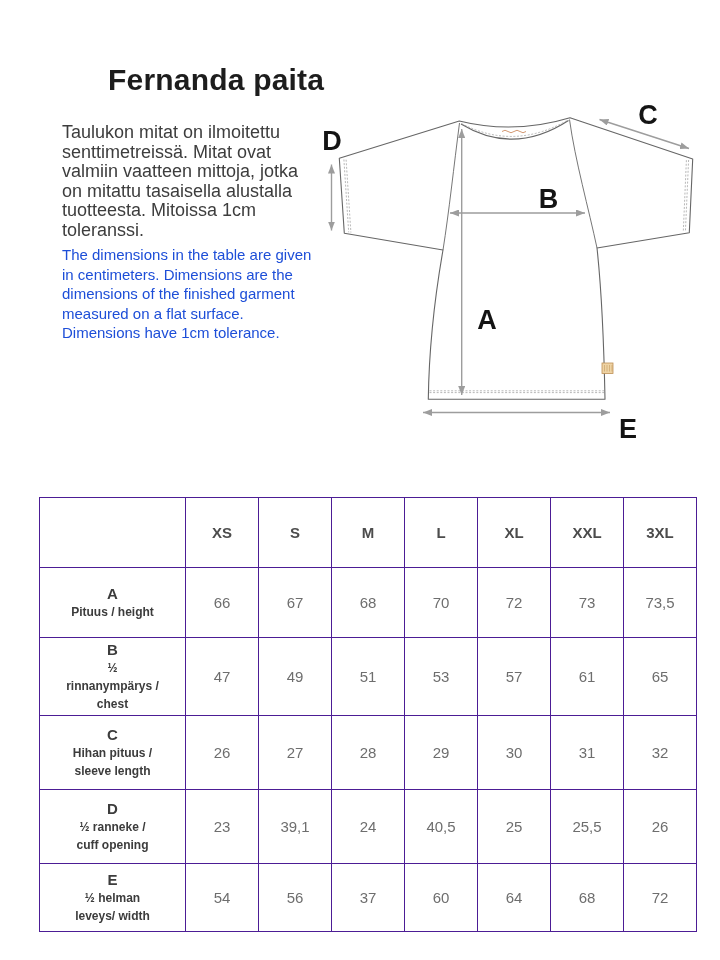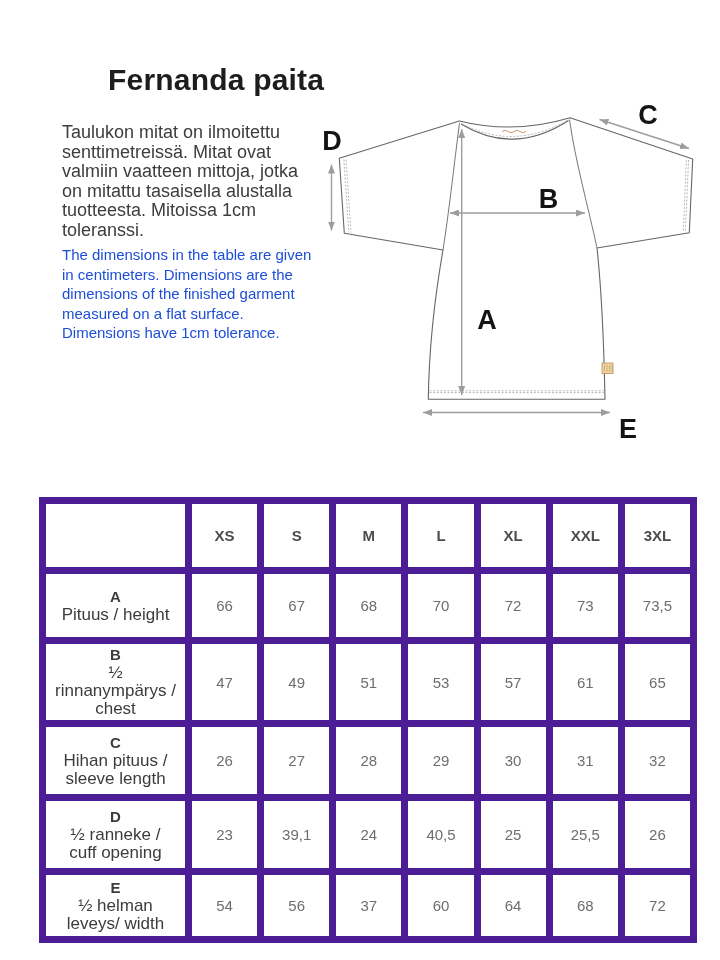--- a/index.html
+++ b/index.html
@@ -42,21 +42,21 @@
     width: 400px; height: 350px;
   }
   table.size-table {
     position: absolute;
     left: 39px; top: 497px;
     width: 658px;
     border-collapse: collapse;
     table-layout: fixed;
   }
   .size-table td, .size-table th {
-    border: 7px solid #4c1d95;
+    border: 1px solid #4c1d95;
     text-align: center;
     vertical-align: middle;
     padding: 2px;
     background: #ffffff;
   }
   .size-table tr.hdr      { height: 70px; }
   .size-table tr.row-a    { height: 70px; }
   .size-table tr.row-b    { height: 78px; }
   .size-table tr.row-c    { height: 74px; }
   .size-table tr.row-d    { height: 74px; }
@@ -66,22 +66,22 @@
     font-weight: 700;
     color: #4c4c4c;
   }
   .row-letter {
     font-size: 15px;
     font-weight: 700;
     color: #3c3c3c;
     line-height: 18px;
   }
   .row-name {
-    font-size: 17px;
-    font-weight: 400;
+    font-size: 12px;
+    font-weight: 700;
     color: #3c3c3c;
     line-height: 18px;
     white-space: pre-line;
   }
   .cell-val {
     font-size: 15px;
     font-weight: 400;
     color: #6e6e6e;
   }
   svg text.dim-letter {

